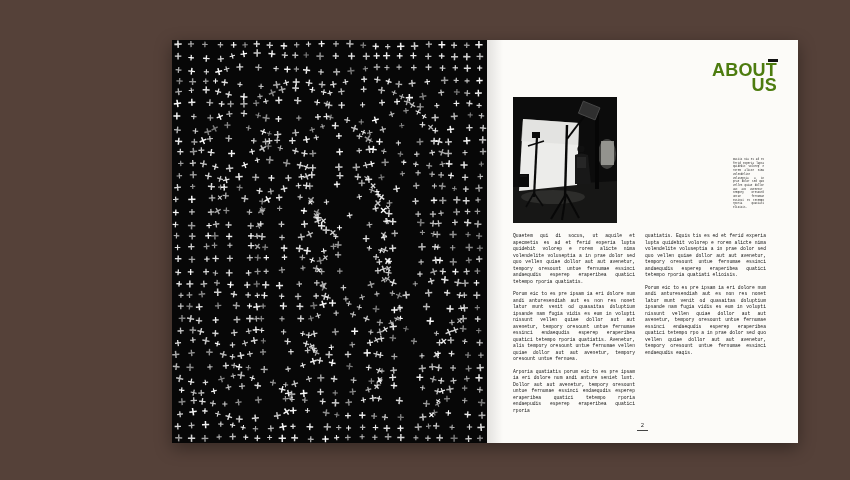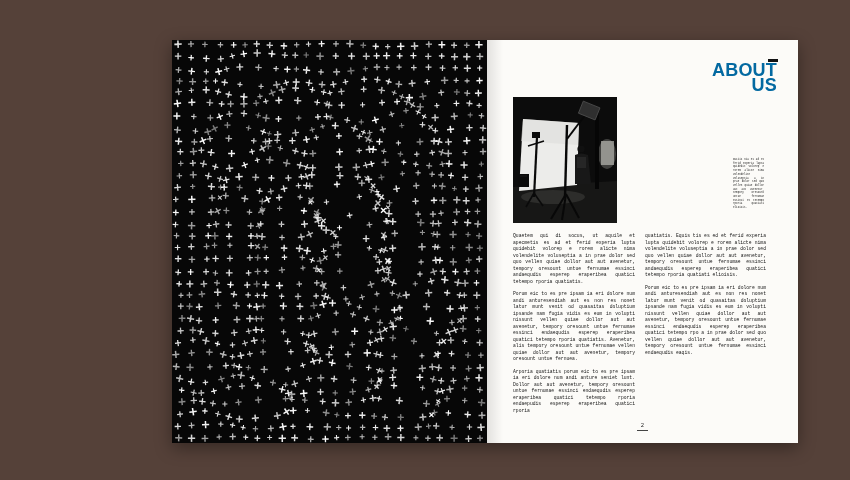--- a/index.html
+++ b/index.html
@@ -7,21 +7,21 @@
   .stage{position:relative;width:850px;height:480px;background:#554139;overflow:hidden;}
   .spread{position:absolute;left:172px;top:40px;width:626px;height:403px;display:flex;box-shadow:0 5px 16px rgba(0,0,0,.38);}
   .page{position:relative;height:100%;}
   .page-left{width:315px;background:#070707;overflow:hidden;}
   .page-right{width:311px;background:#fcfbf8;overflow:hidden;}
   #pattern-svg{position:absolute;left:0;top:0;width:100%;height:100%;display:block;}
   .gutter-shade{position:absolute;left:0;top:0;width:16px;height:100%;
     background:linear-gradient(90deg,rgba(0,0,0,.10),rgba(0,0,0,0));pointer-events:none;}
   .title-dash{position:absolute;top:19px;right:20px;width:10px;height:3px;background:#121212;}
   .title{position:absolute;top:23px;right:21px;margin:0;text-align:right;
-    font-size:18px;line-height:14.5px;font-weight:900;letter-spacing:.2px;color:#0369a1;}
+    font-size:18px;line-height:14.5px;font-weight:900;letter-spacing:.2px;color:#4d7c0f;}
   .title span{display:block;}
   .photo{position:absolute;left:26px;top:57px;width:104px;height:126px;margin:0;}
   .photo svg{display:block;width:100%;height:100%;}
   .caption{position:absolute;left:246px;top:118px;width:31px;
     font-family:"Liberation Mono",monospace;font-size:2.6px;line-height:3.7px;
     color:#1c1c1c;text-align:justify;}
   .col{position:absolute;top:193px;font-family:"Liberation Mono",monospace;
     font-size:4.7px;line-height:6.5px;color:#161616;text-align:justify;}
   .col p{margin:0 0 6px 0;}
   .col-1{left:26px;width:122px;}

